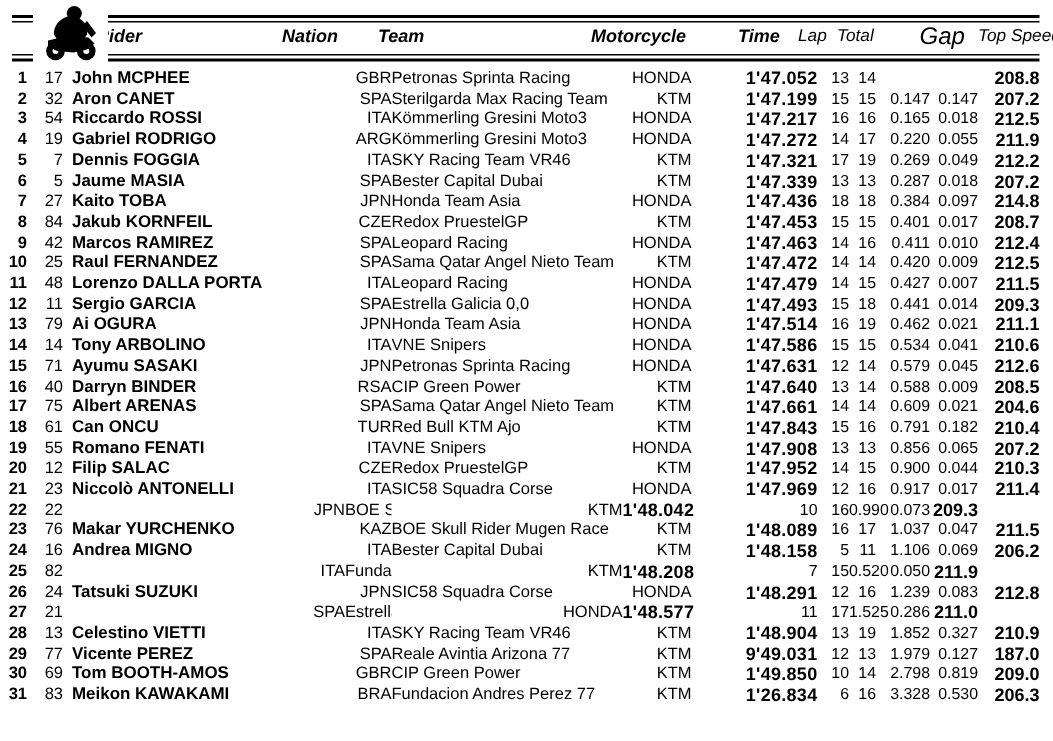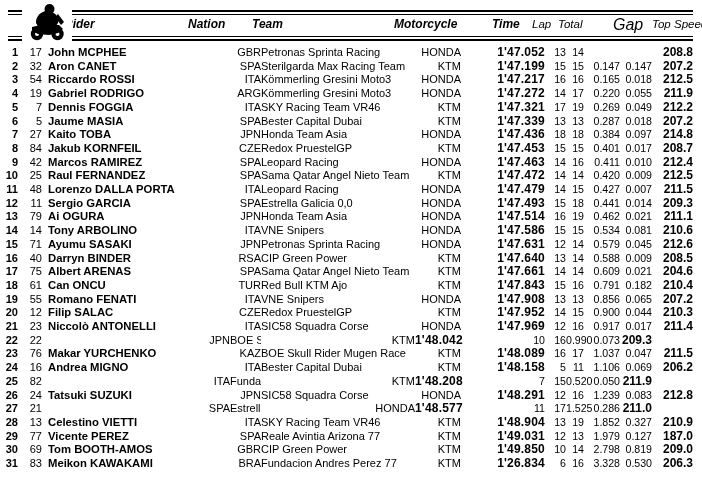--- a/index.html
+++ b/index.html
@@ -275,21 +275,21 @@
         <span class="c-pos ra">14</span>
         <span class="ra">14</span>
         <span class="c-name">Tony ARBOLINO</span>
         <span class="ra">ITA</span>
         <span class="c-team">VNE Snipers</span>
         <span class="ra">HONDA</span>
         <span class="c-time ra">1'47.586</span>
         <span class="c-lap ra">15</span>
         <span class="c-total ra">15</span>
         <span class="c-gap ra">0.534</span>
-        <span class="c-int ra">0.081</span>
+        <span class="c-int ra">0.041</span>
         <span class="c-speed ra">210.6</span>
       </div>
       <div class="trow">
         <span class="c-pos ra">15</span>
         <span class="ra">71</span>
         <span class="c-name">Ayumu SASAKI</span>
         <span class="ra">JPN</span>
         <span class="c-team">Petronas Sprinta Racing</span>
         <span class="ra">HONDA</span>
         <span class="c-time ra">1'47.631</span>
@@ -478,21 +478,21 @@
         <span class="c-int ra">0.327</span>
         <span class="c-speed ra">210.9</span>
       </div>
       <div class="trow">
         <span class="c-pos ra">29</span>
         <span class="ra">77</span>
         <span class="c-name">Vicente PEREZ</span>
         <span class="ra">SPA</span>
         <span class="c-team">Reale Avintia Arizona 77</span>
         <span class="ra">KTM</span>
-        <span class="c-time ra">1'49.031</span>
+        <span class="c-time ra">9'49.031</span>
         <span class="c-lap ra">12</span>
         <span class="c-total ra">13</span>
         <span class="c-gap ra">1.979</span>
         <span class="c-int ra">0.127</span>
         <span class="c-speed ra">187.0</span>
       </div>
       <div class="trow">
         <span class="c-pos ra">30</span>
         <span class="ra">69</span>
         <span class="c-name">Tom BOOTH-AMOS</span>

